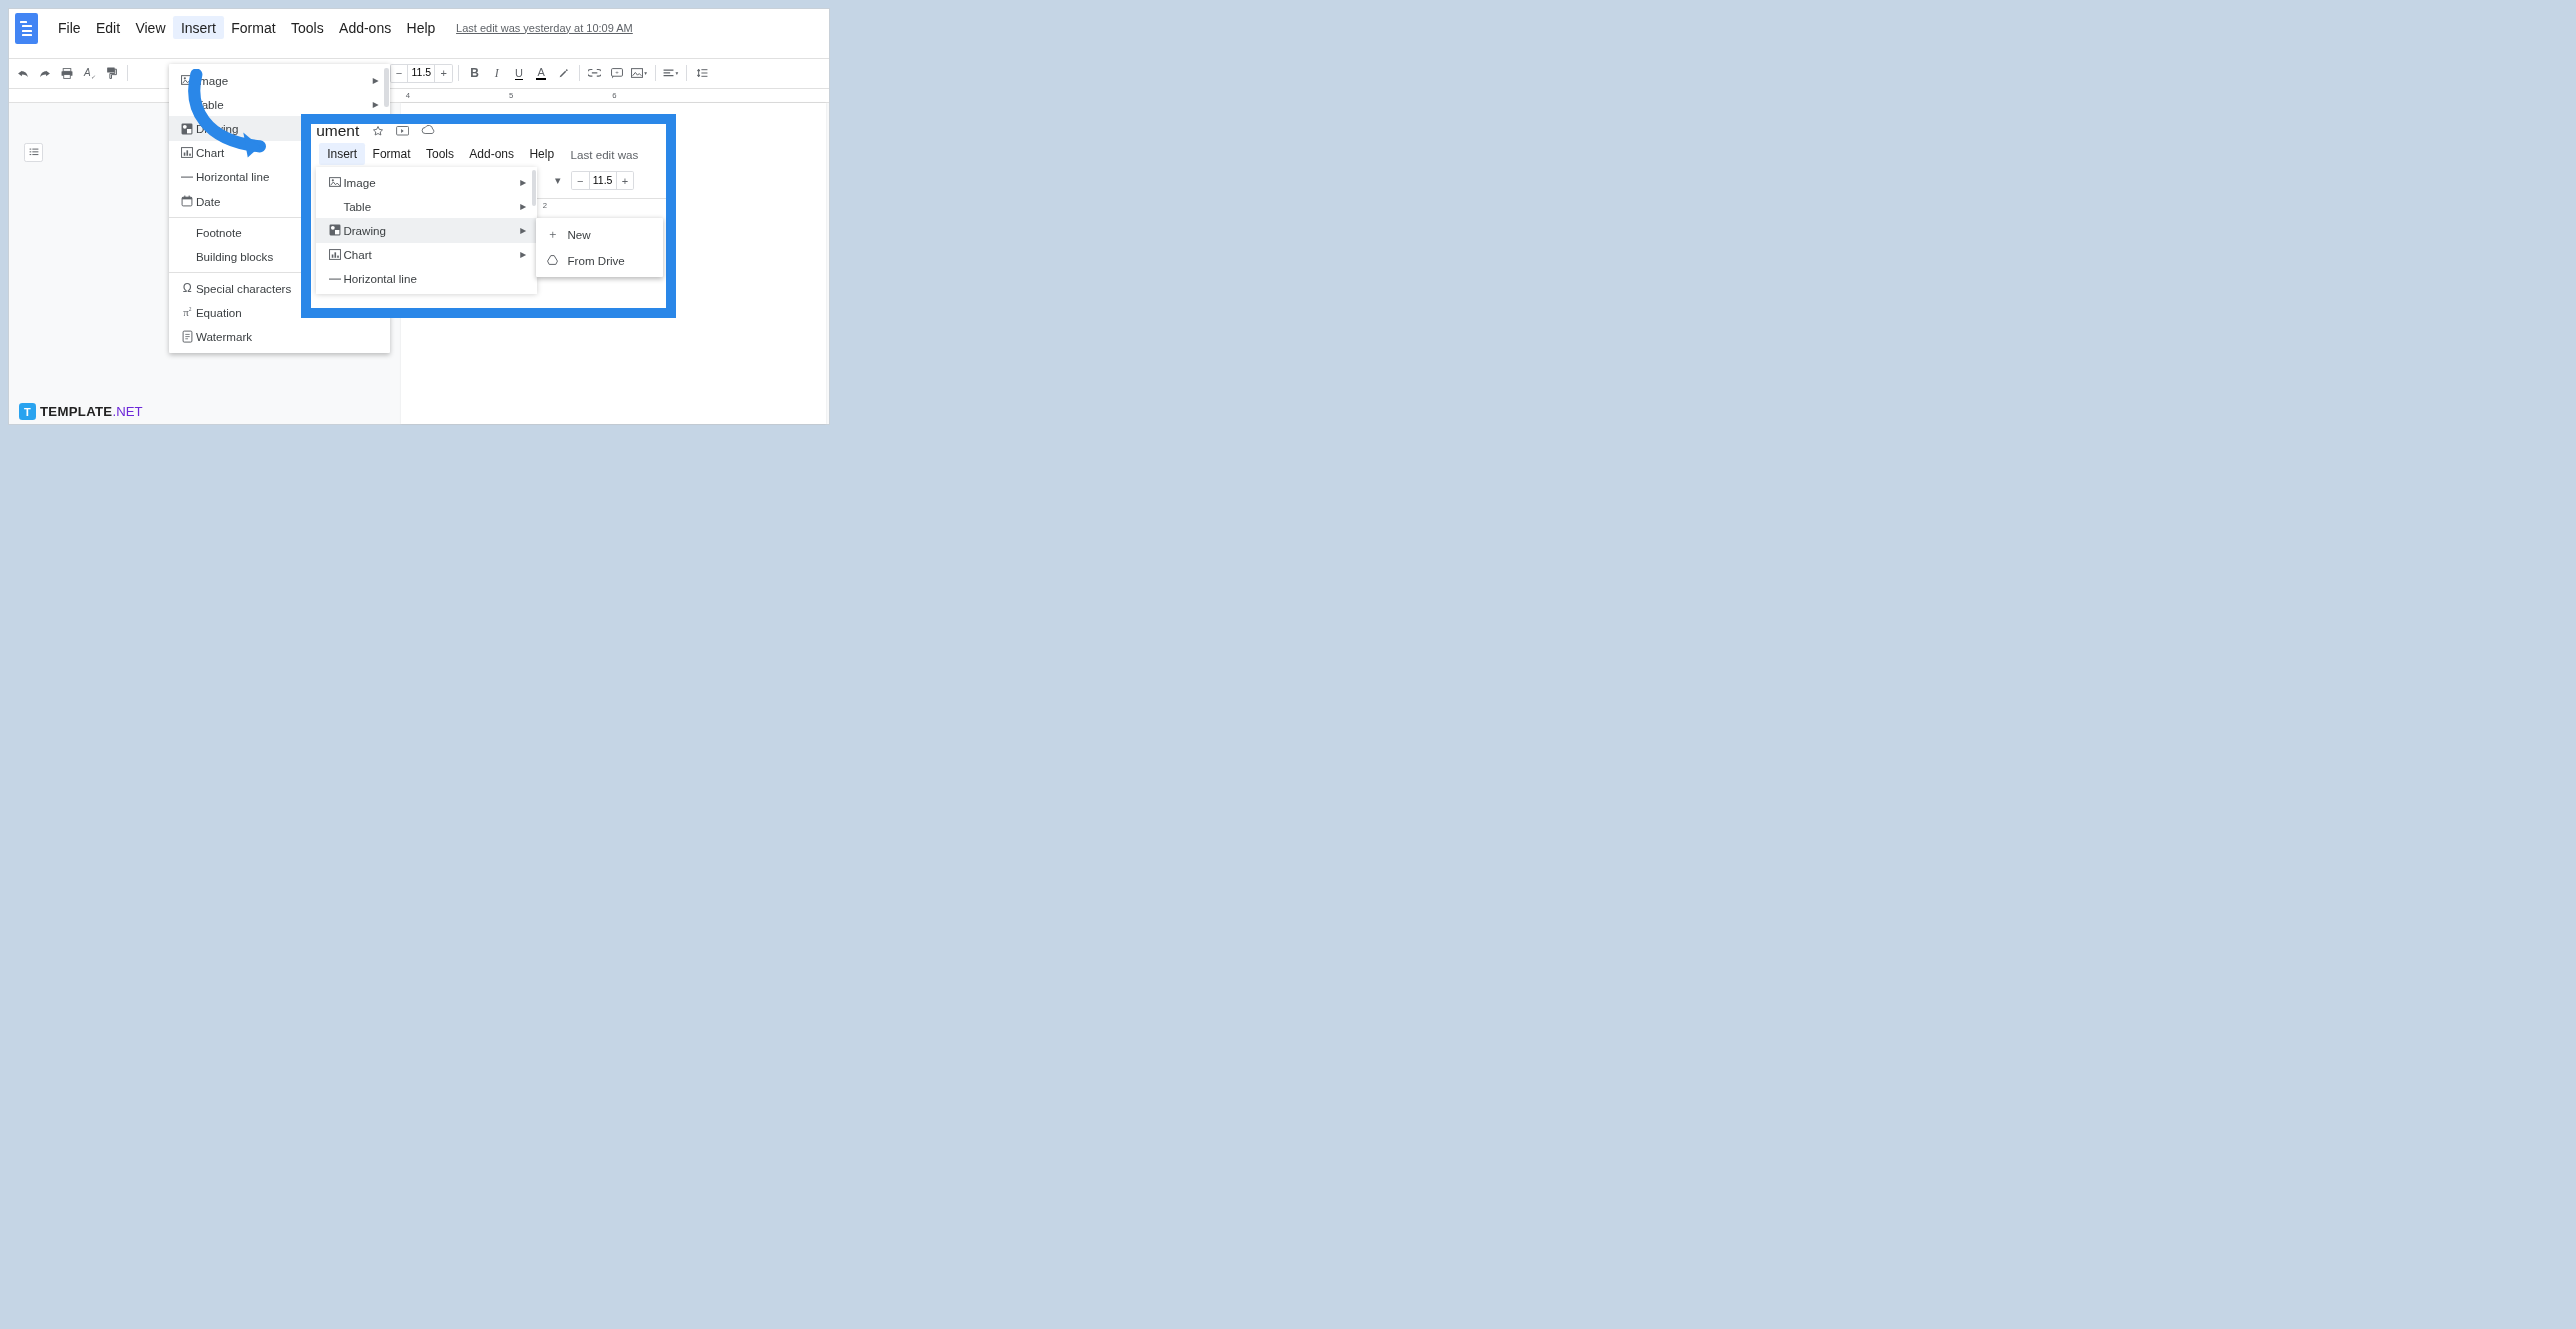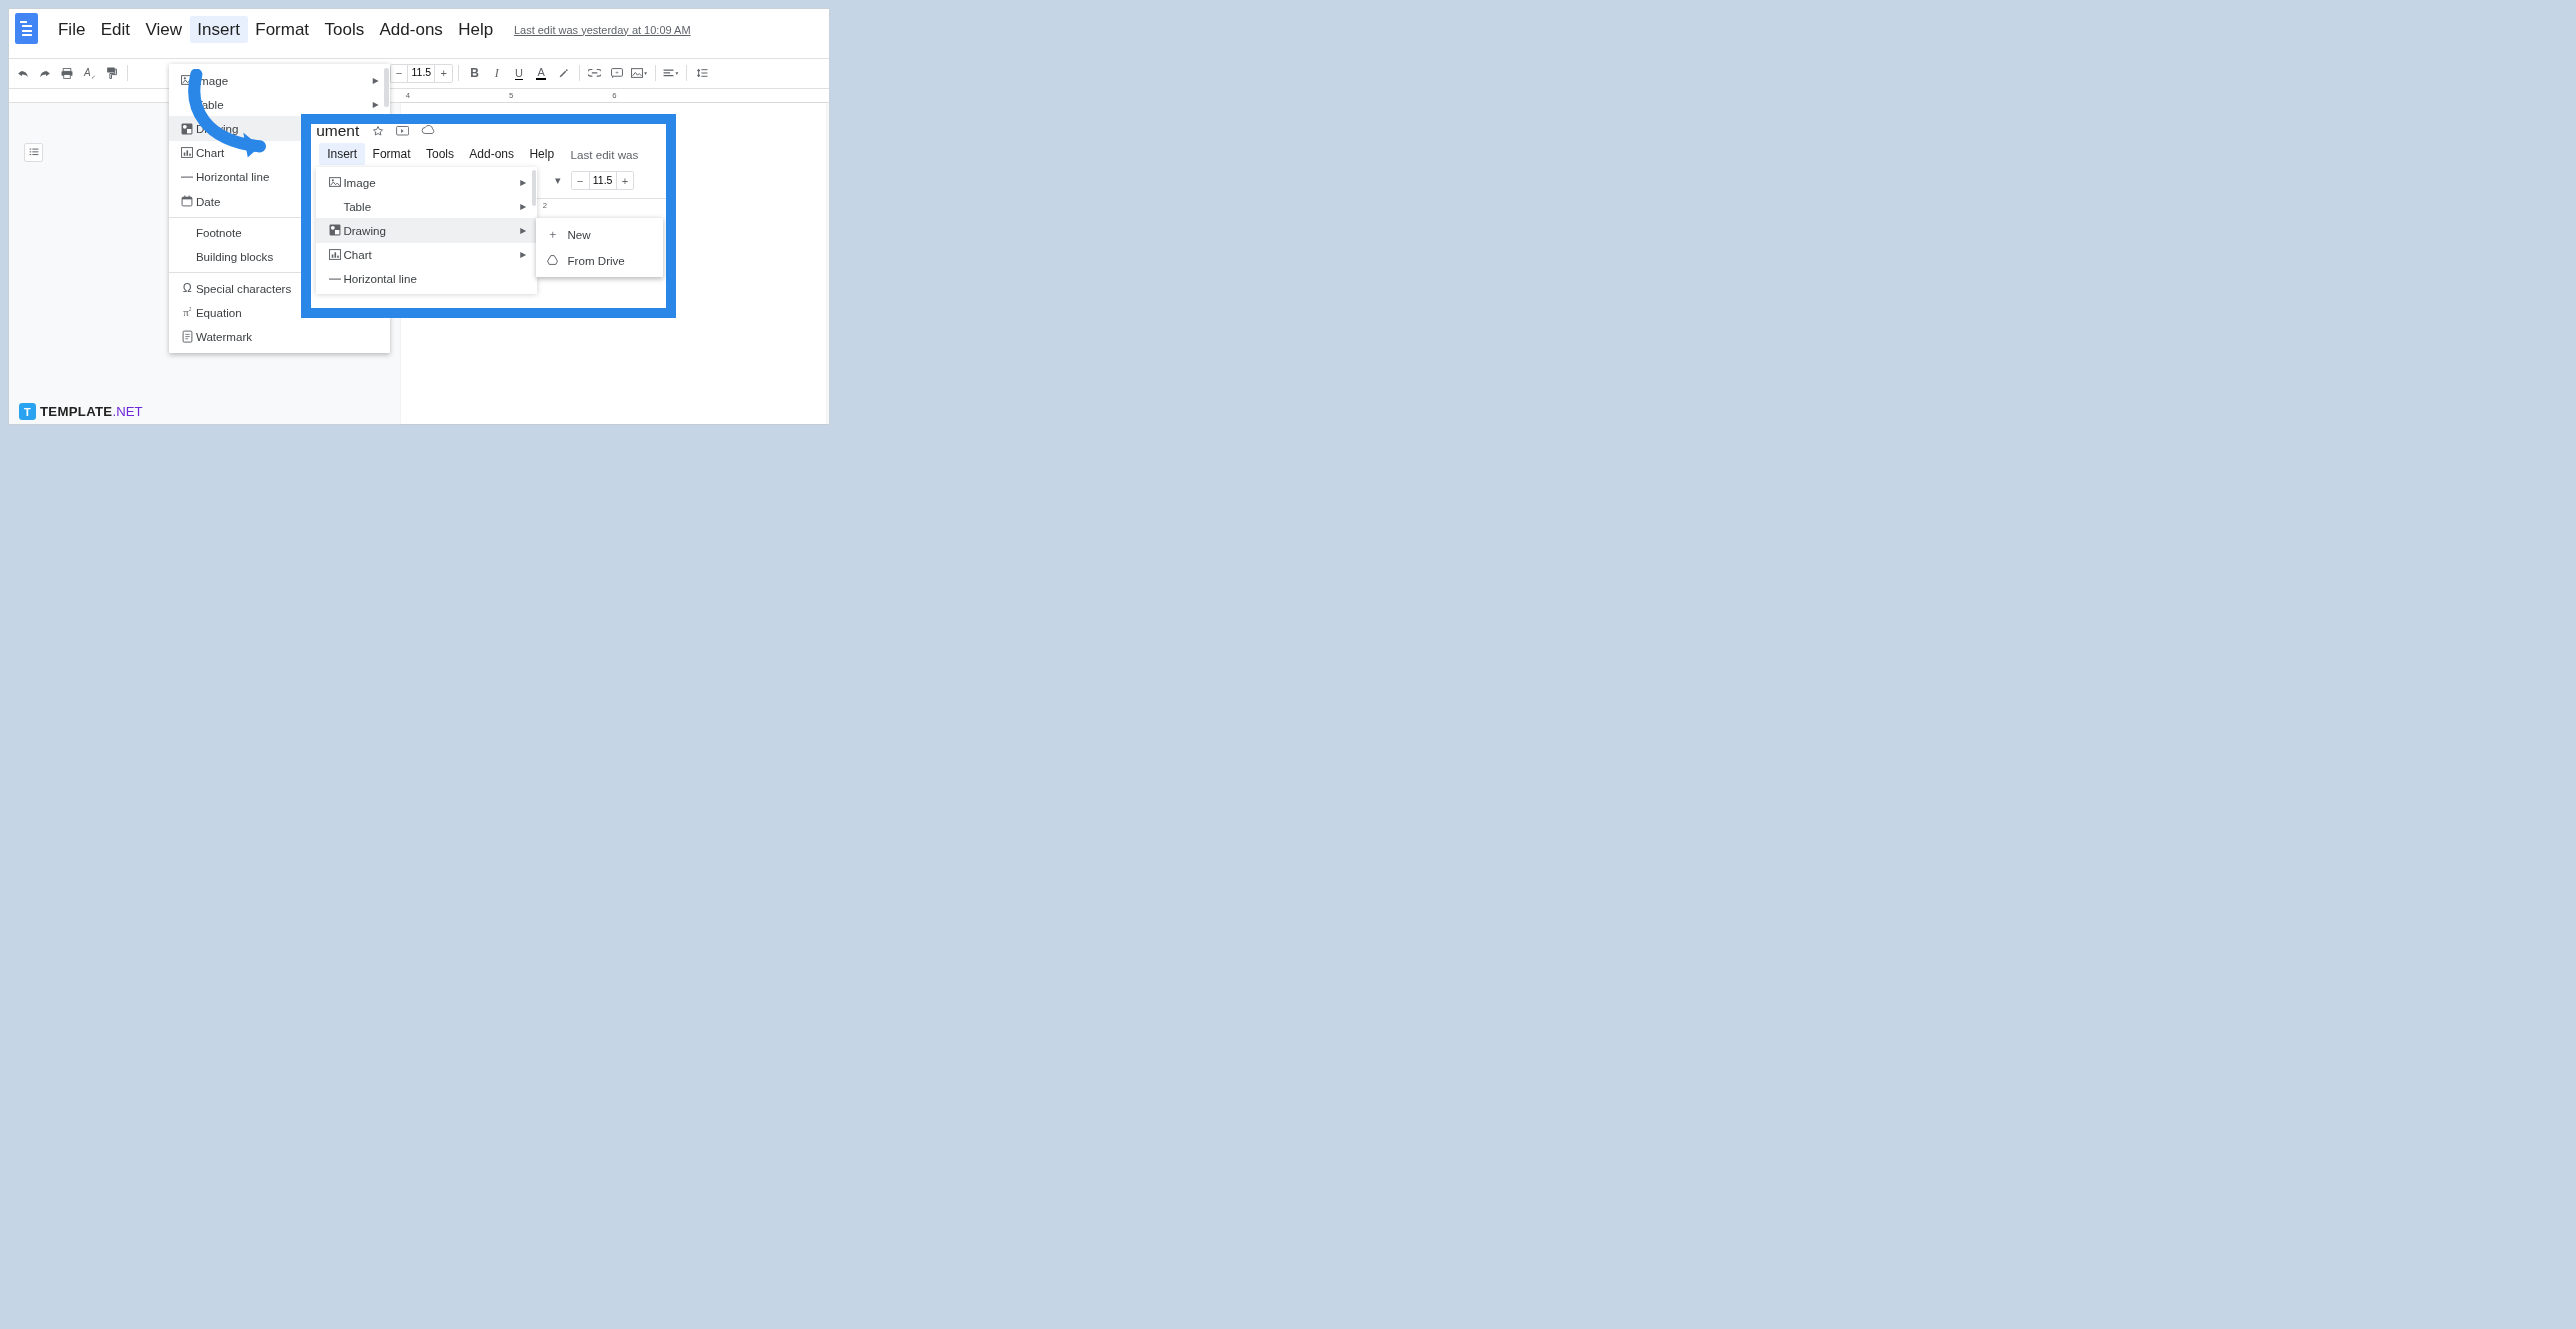--- a/index.html
+++ b/index.html
@@ -33,21 +33,21 @@
     padding:5.5px 4.4px;
   }
   .docs-logo span{height:2.2px;width:70%;background:#fff;border-radius:0.6px;}
   .docs-logo span:nth-child(1){width:55%;align-self:flex-start;}
   .header-col { flex:1; }
   .title-row { display:flex; align-items:center; gap:8.8px; }
   .doc-title { font-size: 16.6px; color:#222; letter-spacing: 0.1px; }
   .title-icon { width:14.3px; height:14.3px; color:#5f6368; display:flex;align-items:center;justify-content:center;}
   .menubar { display:flex; gap:0; margin-top:3.3px; align-items:center; }
   .menubar .mitem {
-    font-size: 17px; color:#222; padding: 3.3px 7.7px; border-radius:2.2px; cursor:pointer;
+    font-size: 14px; color:#222; padding: 3.3px 7.7px; border-radius:2.2px; cursor:pointer;
   }
   .menubar .mitem.active { background:#e8f0fe; }
   .last-edit { font-size:11px; color:#5f6368; text-decoration: underline; margin-left: 13px;}
   
   .toolbar {
     display:flex; align-items:center; gap:2.2px;
     padding: 3.3px 4.4px;
     border-top:0.6px solid #e0e0e0;
     border-bottom:0.6px solid #e0e0e0;
     height:31px;

